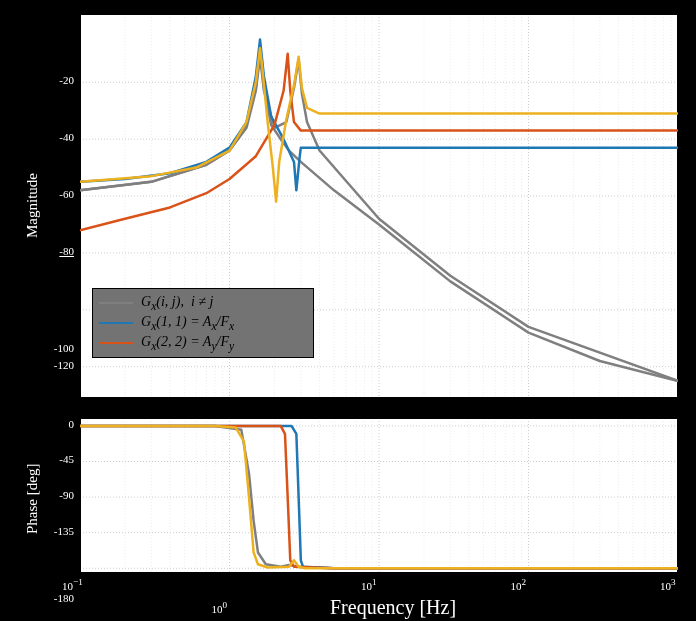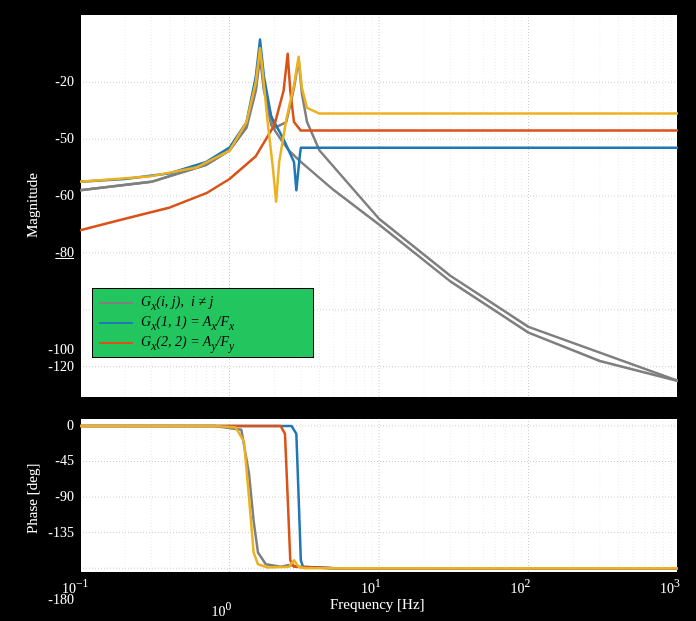--- a/index.html
+++ b/index.html
@@ -14,40 +14,40 @@
     height: 621px;
     background: #000;
   }
   .panel {
     position: absolute;
     background: #fff;
   }
   .axis-label {
     position: absolute;
     color: #fff;
-    font-size: 14px;
+    font-size: 11px;
     white-space: nowrap;
   }
   .ytitle {
     position: absolute;
     color: #fff;
     font-size: 15px;
     transform-origin: left top;
     transform: rotate(-90deg);
     white-space: nowrap;
   }
   .xtitle {
     position: absolute;
     color: #fff;
-    font-size: 15px;
+    font-size: 20px;
     white-space: nowrap;
   }
   .legend {
     position: absolute;
-    background: #22c55e;
+    background: #737373;
     border: 1px solid #000;
     font-size: 14px;
     padding: 4px 6px;
   }
   .legend-row {
     display: flex;
     align-items: center;
     height: 20px;
   }
   .legend-swatch {
@@ -190,21 +190,21 @@
         <div class="legend-swatch" style="border-top-color: rgb(217, 83, 25);"></div>
         <span class="legend-label">G<sub>x</sub>(2, 2) = A<sub>y</sub>/F<sub>y</sub></span>
       </div>
     </div>
 
   <div id="yticks-top">
       <div class="axis-label" style="right: 622px; top: 358.711px; text-align: right;">-120</div>
       <div class="axis-label" style="right: 622px; top: 301.822px; text-align: right; margin-top: 40px;">-100</div>
       <div class="axis-label" style="right: 622px; top: 244.933px; text-align: right; text-decoration: underline;">-80</div>
       <div class="axis-label" style="right: 622px; top: 188.044px; ">-60</div>
-      <div class="axis-label" style="right: 622px; top: 131.156px; text-align: right;">-50</div>
+      <div class="axis-label" style="right: 622px; top: 131.156px; text-align: right;">-40</div>
       <div class="axis-label" style="right: 622px; top: 74.2667px; text-align: right;">-20</div>
     </div>
   <div id="yticks-bot">
       <div class="axis-label" style="right: 622px; top: 560.255px; text-align: right; margin-top: 32px;">-180</div>
       <div class="axis-label" style="right: 622px; top: 524.668px; text-align: right;">-135</div>
       <div class="axis-label" style="right: 622px; top: 489.082px; text-align: center;">-90</div>
       <div class="axis-label" style="right: 622px; top: 453.495px; text-align: left;">-45</div>
       <div class="axis-label" style="right: 622px; top: 417.908px; text-align: right;">0</div>
     </div>
   <div id="xticks">

